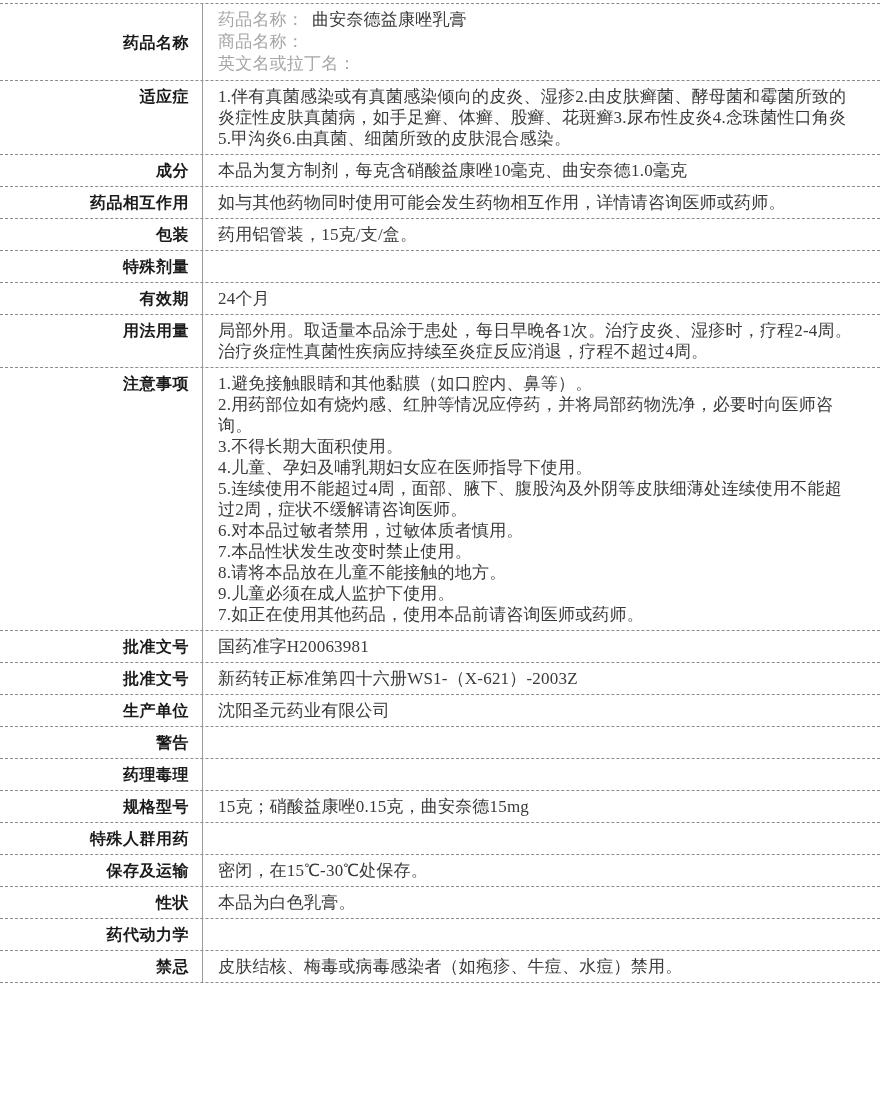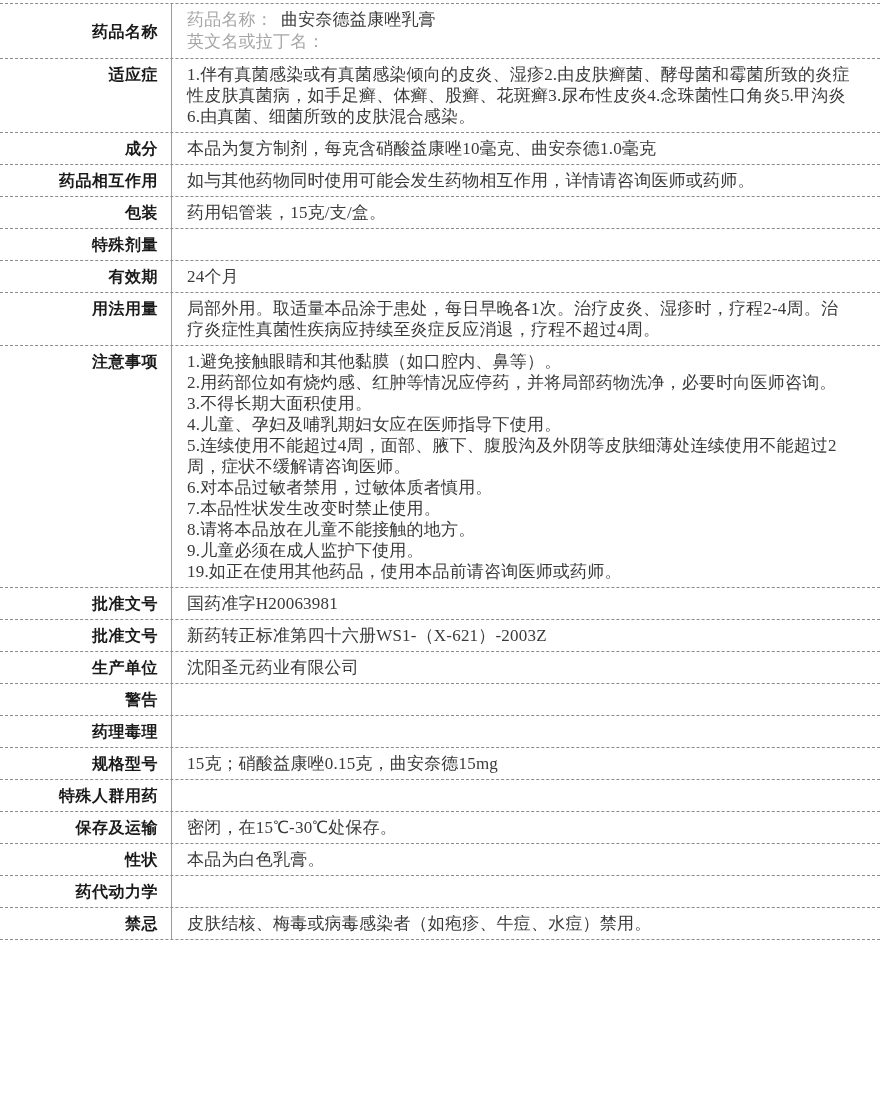--- a/index.html
+++ b/index.html
@@ -21,21 +21,21 @@
     border-top:1px dashed var(--border-dash);
     width:880px;
     box-sizing:border-box;
   }
   .row{
     display:flex;
     border-bottom:1px dashed var(--border-dash);
     align-items:stretch;
   }
   .label-cell{
-    width:172px;
+    width:203px;
     box-sizing:border-box;
     border-right:1px solid var(--divider);
     text-align:right;
     padding:5px 13px 5px 11px;
     font-size:16px;
     font-weight:bold;
     color:var(--label-color);
     line-height:21px;
     letter-spacing:0.5px;
   }
@@ -74,20 +74,24 @@
 
 <div class="drug-table" id="drug-table">
     <div class="row center-label">
       <div class="label-cell">药品名称</div>
       <div class="content-cell">
         <div class="name-line">
           <span class="sub-label">药品名称：</span>
           <span class="sub-value">曲安奈德益康唑乳膏</span>
         </div>
         <div class="name-line">
+          <span class="sub-label">商品名称：</span>
+          <span class="sub-value"></span>
+        </div>
+        <div class="name-line">
           <span class="sub-label">英文名或拉丁名：</span>
         </div>
       </div>
     </div>
     <div class="row">
       <div class="label-cell">适应症</div>
       <div class="content-cell">1.伴有真菌感染或有真菌感染倾向的皮炎、湿疹2.由皮肤癣菌、酵母菌和霉菌所致的炎症性皮肤真菌病，如手足癣、体癣、股癣、花斑癣3.尿布性皮炎4.念珠菌性口角炎5.甲沟炎6.由真菌、细菌所致的皮肤混合感染。</div>
     </div>
     <div class="row">
       <div class="label-cell">成分</div>
@@ -118,21 +122,21 @@
       <div class="content-cell">
         <div class="content-line">1.避免接触眼睛和其他黏膜（如口腔内、鼻等）。</div>
         <div class="content-line">2.用药部位如有烧灼感、红肿等情况应停药，并将局部药物洗净，必要时向医师咨询。</div>
         <div class="content-line">3.不得长期大面积使用。</div>
         <div class="content-line">4.儿童、孕妇及哺乳期妇女应在医师指导下使用。</div>
         <div class="content-line">5.连续使用不能超过4周，面部、腋下、腹股沟及外阴等皮肤细薄处连续使用不能超过2周，症状不缓解请咨询医师。</div>
         <div class="content-line">6.对本品过敏者禁用，过敏体质者慎用。</div>
         <div class="content-line">7.本品性状发生改变时禁止使用。</div>
         <div class="content-line">8.请将本品放在儿童不能接触的地方。</div>
         <div class="content-line">9.儿童必须在成人监护下使用。</div>
-        <div class="content-line">19.如正在使用其他药品，使用本品前请咨询医师或药师。</div>
+        <div class="content-line">7.如正在使用其他药品，使用本品前请咨询医师或药师。</div>
       </div>
     </div>
     <div class="row">
       <div class="label-cell">批准文号</div>
       <div class="content-cell">国药准字H20063981</div>
     </div>
     <div class="row">
       <div class="label-cell">批准文号</div>
       <div class="content-cell">新药转正标准第四十六册WS1-（X-621）-2003Z</div>
     </div>

